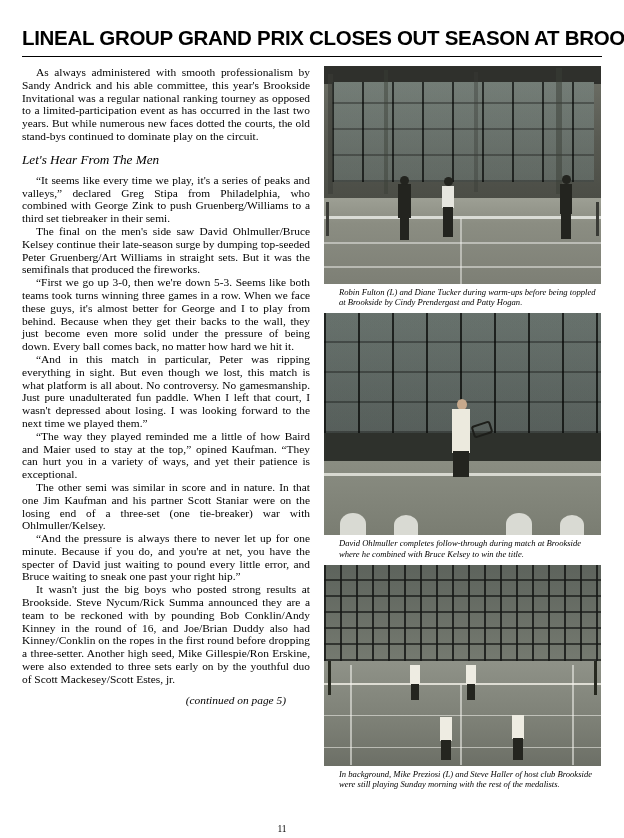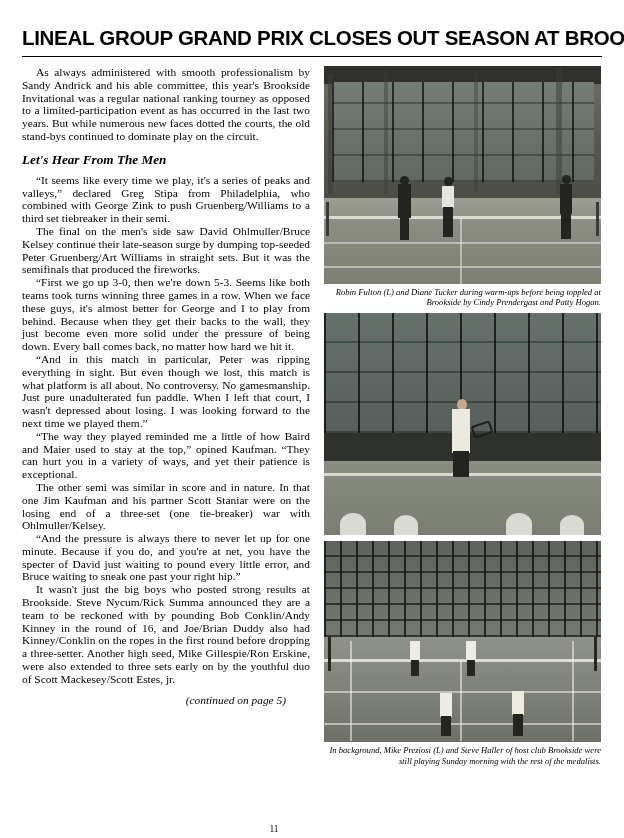--- a/index.html
+++ b/index.html
@@ -53,49 +53,49 @@
   p.body {
     margin: 0;
     font-size: 11.4px;
     line-height: 12.8px;
     text-align: justify;
     text-indent: 14px;
     hyphens: auto;
   }
   .subhead {
     font-family: "Liberation Serif", serif;
-    font-weight: bold;
+    font-weight: normal;
     font-style: italic;
     font-size: 13.2px;
     margin: 9px 0 6px 0;
     text-indent: 0;
   }
   .continued {
     margin-top: 8px;
     font-size: 11.4px;
     font-style: italic;
     text-align: right;
     padding-right: 24px;
   }
   .folio {
     position: absolute;
     bottom: 4px;
-    left: 4px;
+    left: 12px;
     width: 540px;
     text-align: center;
     font-size: 9.5px;
   }
   
   .photo-block { margin-bottom: 6px; }
   .caption {
     font-size: 8.6px;
     font-style: italic;
     line-height: 10.2px;
-    margin: 3px 0 0 0;
-    text-align: right;
+    margin: 3px 0 0 15px;
+    text-align: left;
   }
   .photo {
     position: relative;
     width: 277px;
     overflow: hidden;
     background: #8d8f84;
   }
   .photo.p1 { height: 218px; }
   .photo.p2 { height: 222px; }
   .photo.p3 { height: 201px; }
@@ -286,20 +286,21 @@
           <div class="netline"></div>
           <div class="player-head"></div>
           <div class="player-body"></div>
           <div class="player-legs"></div>
           <div class="racket"></div>
           <div class="shrub" style="left:16px; width:26px; height:22px;"></div>
           <div class="shrub" style="left:70px; width:24px; height:20px;"></div>
           <div class="shrub" style="left:182px; width:26px; height:22px;"></div>
           <div class="shrub" style="left:236px; width:24px; height:20px;"></div>
         </div>
+        <div class="caption">David Ohlmuller completes follow-through during match at Brookside where he combined with Bruce Kelsey to win the title.</div>
       </div>
 
       <div class="photo-block">
         <div class="photo p3">
           <div class="bg3"></div>
           <div class="fence"></div>
           <div class="courtfloor"></div>
           <div class="netline3"></div>
           <div class="cline" style="left:0;   top:150px; width:277px; height:1.6px;"></div>
           <div class="cline" style="left:0;   top:182px; width:277px; height:1.6px;"></div>

